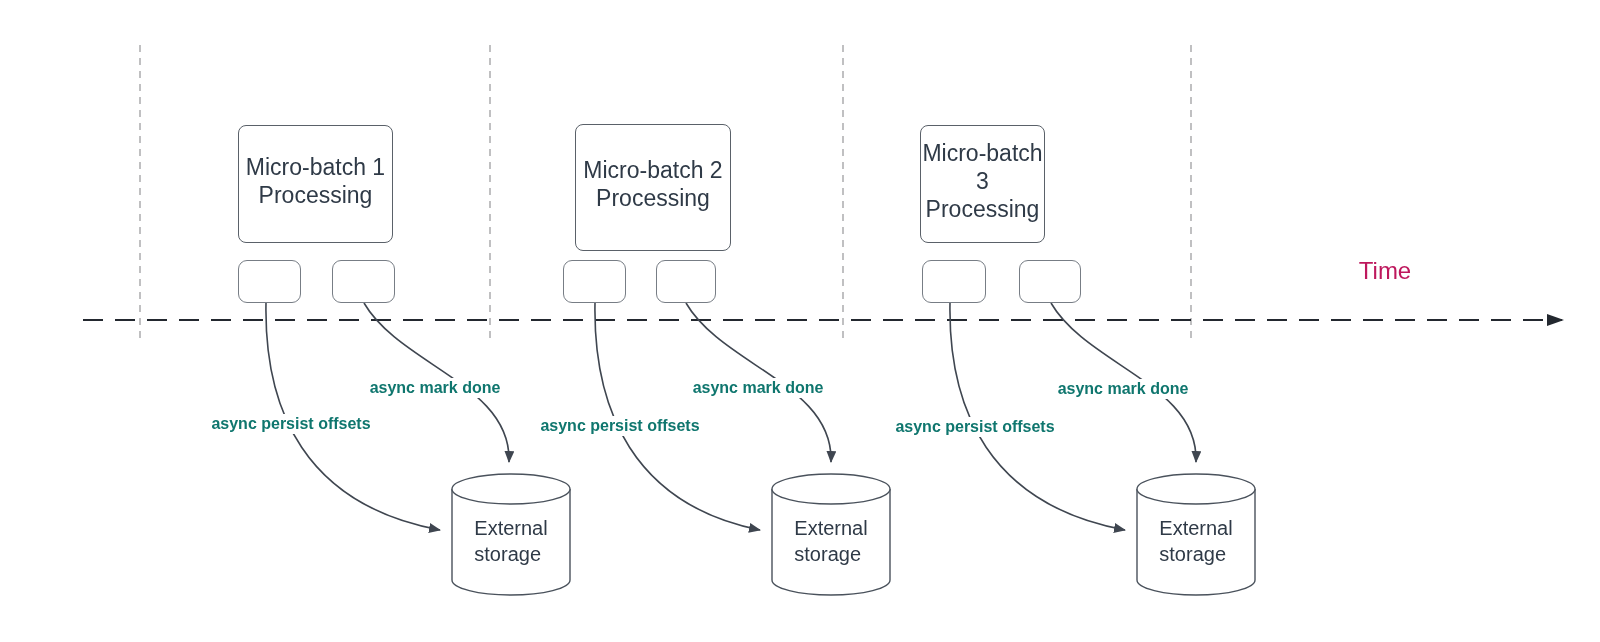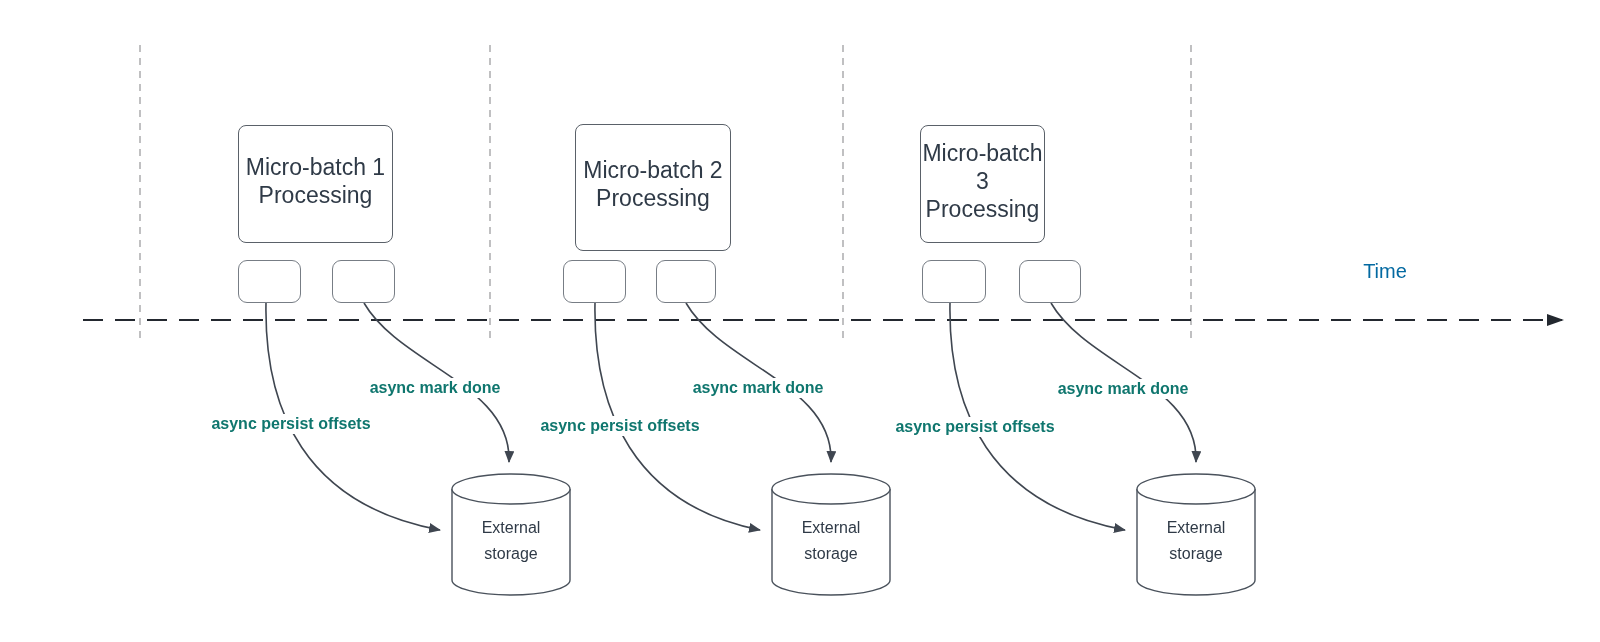--- a/index.html
+++ b/index.html
@@ -32,30 +32,30 @@
     transform: translate(-50%, -50%);
     font-size: 16px; font-weight: bold;
     color: #0f766e;
     background: #ffffff;
     padding: 1px 3px;
     white-space: nowrap;
   }
   .storage-label {
     position: absolute;
     transform: translate(-50%, -50%);
-    text-align: center;
-    font-size: 16px; line-height: 26px;
+    text-align: left;
+    font-size: 20px; line-height: 26px;
     color: #2f3a47;
     white-space: pre-line;
   }
   .time-label {
     position: absolute;
     transform: translate(-50%, -50%);
-    font-size: 20px;
-    color: #0369a1;
+    font-size: 24px;
+    color: #be185d;
     white-space: nowrap;
   }
 </style>
 </head>
 <body>
 
 <div class="canvas">
 
   <svg class="layer" width="1600" height="642" viewBox="0 0 1600 642">
     <defs>

